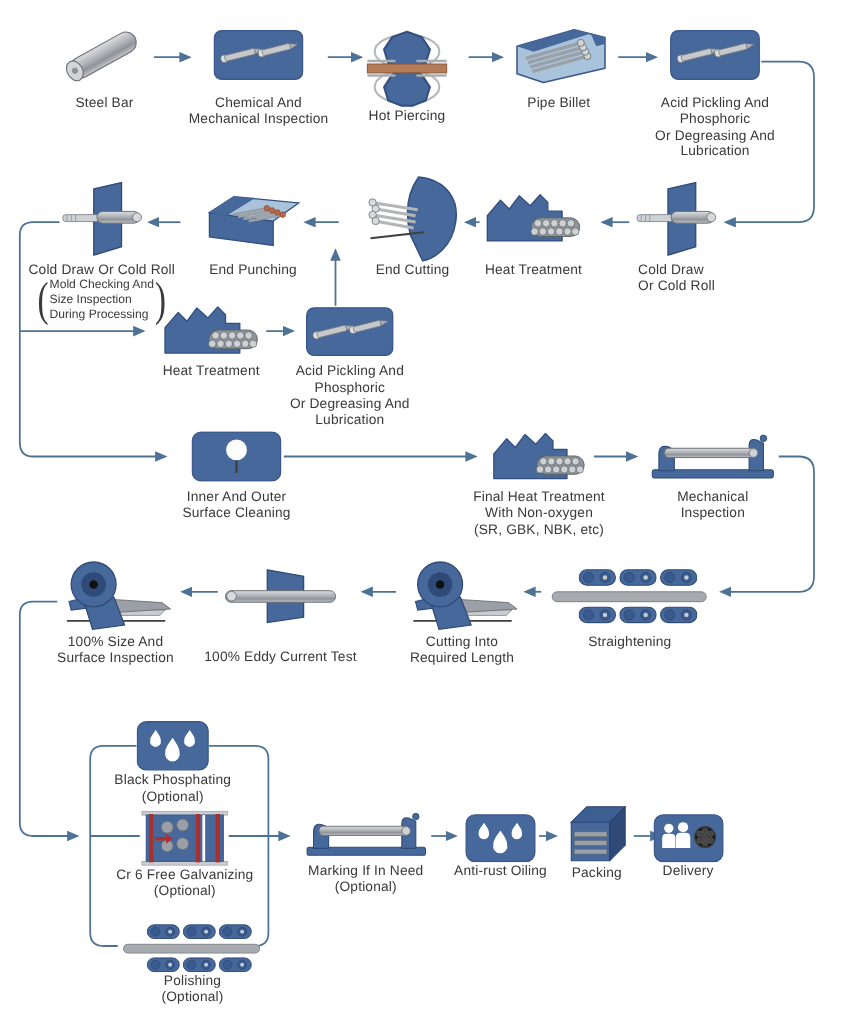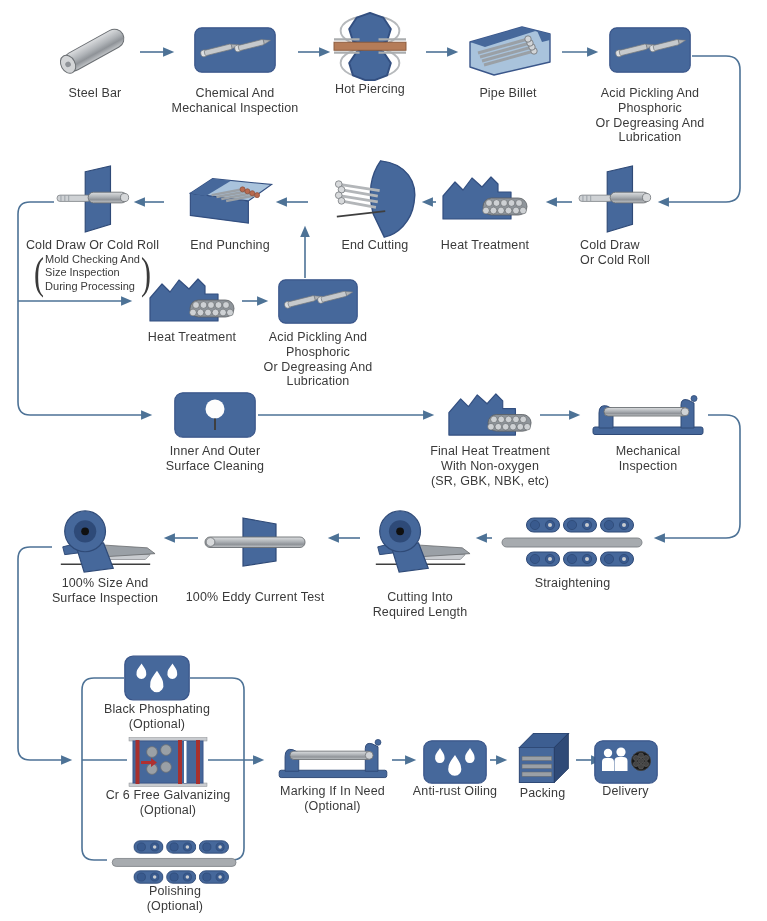--- a/index.html
+++ b/index.html
@@ -160,21 +160,21 @@
   <div class="node" style="left:155px;top:14px;width:160px;">
     <div class="iconbox" style="height:72px;">
       <svg width="82" height="46">
           <use href="#sym-inspectbox"></use>
         </svg>
     </div>
     <div class="label">Chemical And
 Mechanical Inspection</div>
   </div>
 
-  <div class="node" style="left:320px;top:10px;width:100px;">
+  <div class="node" style="left:320px;top:26px;width:100px;">
     <div class="iconbox" style="height:72px;">
       <svg width="78" height="72" viewBox="0 0 78 76">
         <ellipse cx="39" cy="22" rx="31" ry="16" fill="none" stroke="#b6b9bc" stroke-width="2"></ellipse>
         <ellipse cx="39" cy="56" rx="31" ry="16" fill="none" stroke="#b6b9bc" stroke-width="2"></ellipse>
         <path d="M39,3 53,8 61,20 57,33 44,38 34,38 21,33 17,20 25,8 Z" fill="#46689b" stroke="#334f80" stroke-width="2" stroke-linejoin="round"></path>
         <path d="M39,39 53,44 61,56 57,69 44,74 34,74 21,69 17,56 25,44 Z" fill="#46689b" stroke="#334f80" stroke-width="2" stroke-linejoin="round"></path>
         <path d="M1,31 H28 M1,45 H28 M48,31 H77 M48,45 H77" stroke="#aaadaf" stroke-width="2.4"></path>
         <rect x="1" y="34" width="76" height="8.5" fill="#b57c58" stroke="#8a5a3c" stroke-width="1"></rect>
       </svg>
     </div>
@@ -364,21 +364,21 @@
     <div class="iconbox" style="height:68px;">
       <svg width="104" height="52" viewBox="0 0 104 52">
         <polygon points="40,2 73,8 73,45 40,50" fill="#46689b" stroke="#2f4a77" stroke-width="1.2"></polygon>
         <rect x="2" y="21" width="100" height="10.5" rx="5" fill="url(#gs)" stroke="#6b6f73" stroke-width="0.9"></rect>
         <circle cx="7.5" cy="26" r="4.4" fill="#d8dadc" stroke="#6b6f73" stroke-width="0.8"></circle>
       </svg>
     </div>
     <div class="label">100% Eddy Current Test</div>
   </div>
 
-  <div class="node" style="left:355px;top:508px;width:130px;gap:14px;">
+  <div class="node" style="left:355px;top:508px;width:130px;">
     <div class="iconbox" style="height:68px;">
       <svg width="105" height="68">
           <use href="#sym-cutmachine"></use>
         </svg>
     </div>
     <div class="label">Cutting Into
 Required Length</div>
   </div>
 
   <div class="node" style="left:495px;top:508px;width:155px;">

